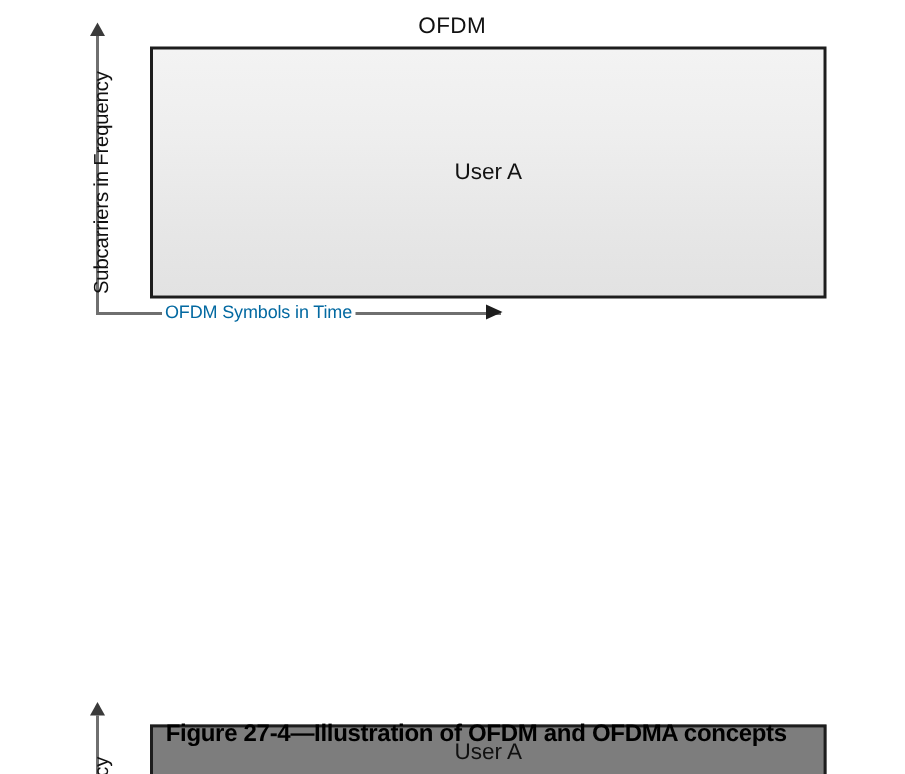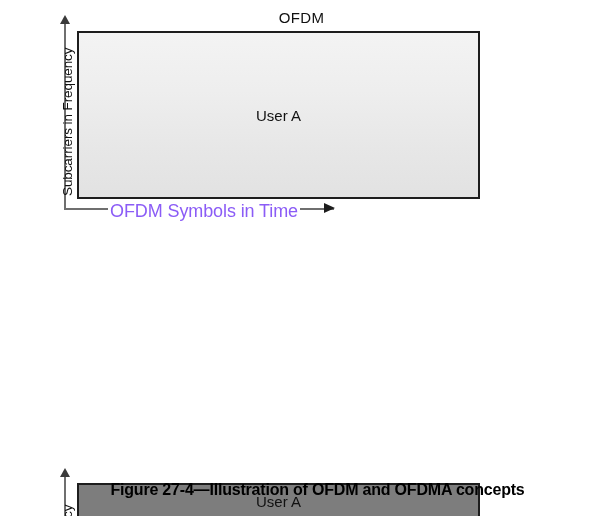--- a/index.html
+++ b/index.html
@@ -42,22 +42,22 @@
     letter-spacing: 0.3px;
     color: #111;
     white-space: nowrap;
   }
   #title-ofdm  { top: 9px;  left: 0; }
   #title-ofdma { top: 232px; left: 0; }
 
   
   .plot-box {
     position: absolute;
-    left: 77px;
-    width: 403px;
+    left: 100px;
+    width: 451px;
     border: 2px solid #1d1d1d;
     box-sizing: border-box;
     overflow: hidden;
   }
   #ofdm-box {
     top: 31px;
     height: 168px;
     background: linear-gradient(to bottom, #f3f3f3 0%, #eeeeee 35%, #e7e7e7 70%, #e2e2e2 100%);
   }
   #ofdma-box {
@@ -133,22 +133,22 @@
   }
   .x-axis-arrow {
     position: absolute;
     width: 0; height: 0;
     border-top: 5.5px solid transparent;
     border-bottom: 5.5px solid transparent;
     border-left: 11px solid #1d1d1d;
   }
   .x-axis-label {
     position: absolute;
-    font-size: 18px;
-    color: #8b5cf6;
+    font-size: 12px;
+    color: #0369a1;
     white-space: nowrap;
     background: #ffffff;
     padding: 0 2px;
     letter-spacing: -0.1px;
   }
 
   
   #figure-caption {
     position: absolute;
     left: 16px;

